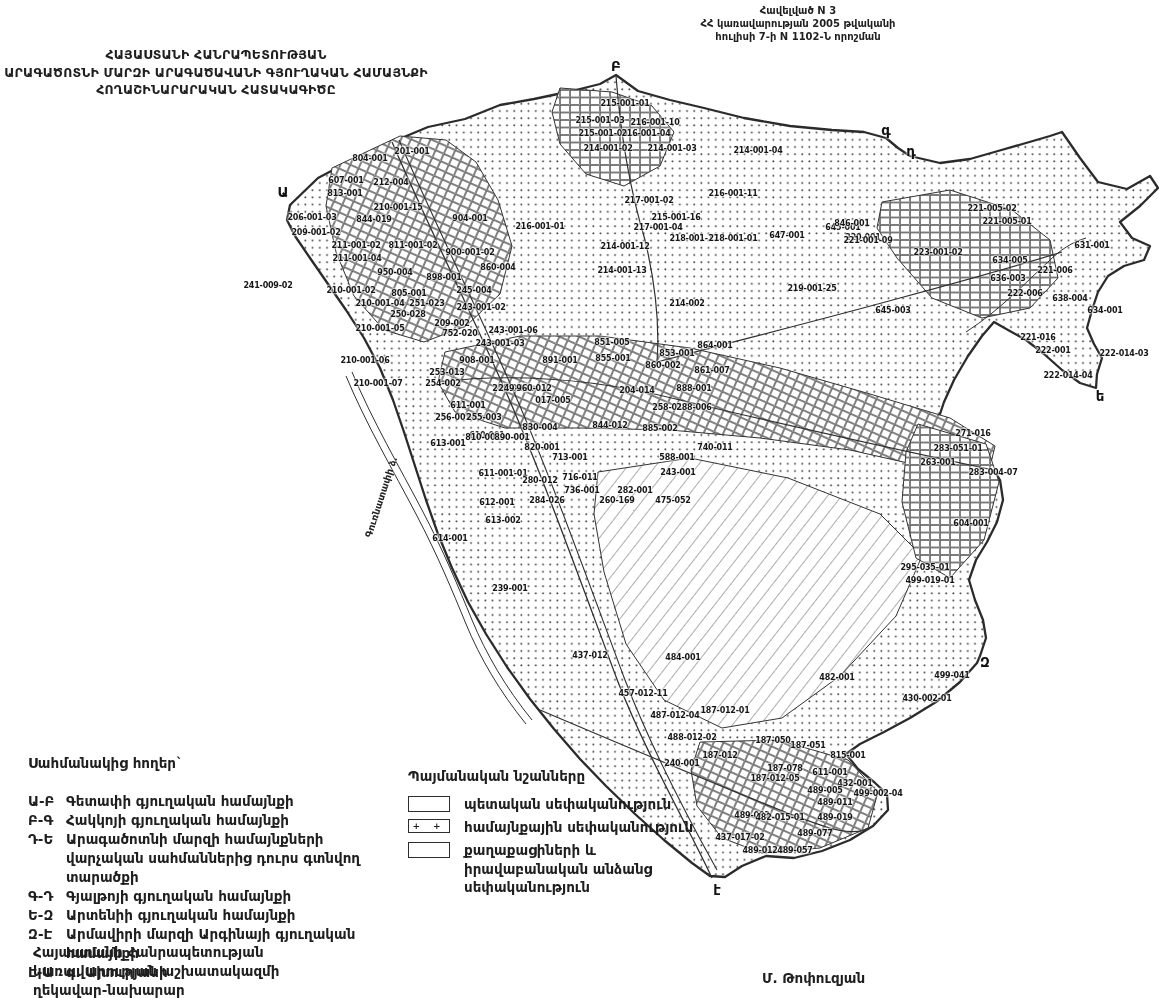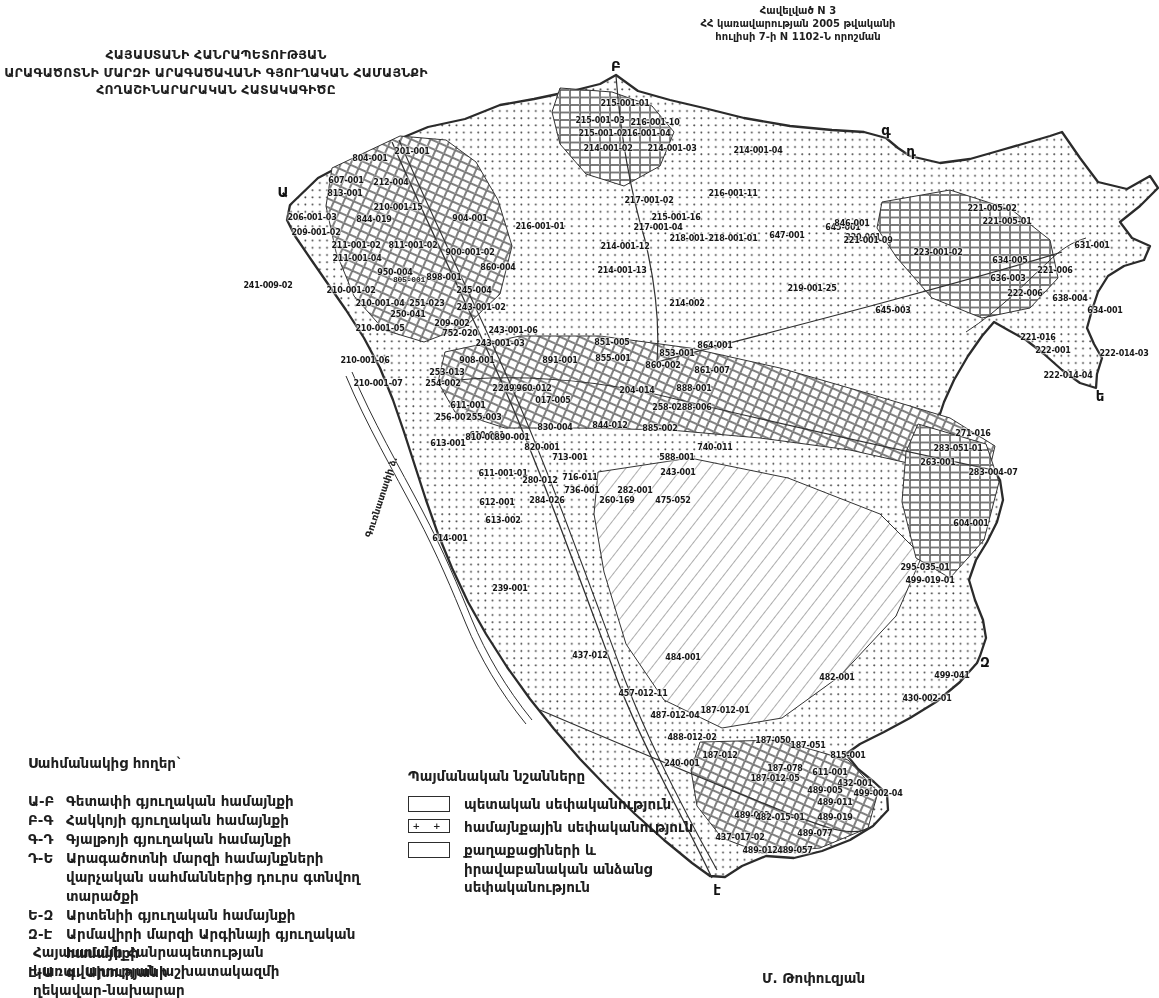--- a/index.html
+++ b/index.html
@@ -126,26 +126,26 @@
       <span class="parcel-label" style="left: 540px; top: 226px;">216-001-01</span>
       <span class="parcel-label" style="left: 356px; top: 245px;">211-001-02</span>
       <span class="parcel-label" style="left: 413px; top: 245px;">811-001-02</span>
       <span class="parcel-label" style="left: 470px; top: 252px;">900-001-02</span>
       <span class="parcel-label" style="left: 357px; top: 258px;">211-001-04</span>
       <span class="parcel-label" style="left: 395px; top: 272px;">950-004</span>
       <span class="parcel-label" style="left: 444px; top: 277px;">898-001</span>
       <span class="parcel-label" style="left: 498px; top: 267px;">860-004</span>
       <span class="parcel-label" style="left: 268px; top: 285px;">241-009-02</span>
       <span class="parcel-label" style="left: 351px; top: 290px;">210-001-02</span>
-      <span class="parcel-label" style="left: 409px; top: 279px; font-family: Liberation Mono, monospace;">805-001</span>
+      <span class="parcel-label" style="left: 409px; top: 293px;">805-001</span>
       <span class="parcel-label" style="left: 474px; top: 290px;">245-004</span>
       <span class="parcel-label" style="left: 380px; top: 303px;">210-001-04</span>
       <span class="parcel-label" style="left: 427px; top: 303px;">251-023</span>
       <span class="parcel-label" style="left: 481px; top: 307px;">243-001-02</span>
-      <span class="parcel-label" style="left: 408px; top: 314px;">250-041</span>
+      <span class="parcel-label" style="left: 408px; top: 314px;">250-028</span>
       <span class="parcel-label" style="left: 380px; top: 328px;">210-001-05</span>
       <span class="parcel-label" style="left: 452px; top: 323px;">209-002</span>
       <span class="parcel-label" style="left: 513px; top: 330px;">243-001-06</span>
       <span class="parcel-label" style="left: 460px; top: 333px;">752-020</span>
       <span class="parcel-label" style="left: 500px; top: 343px;">243-001-03</span>
       <span class="parcel-label" style="left: 365px; top: 360px;">210-001-06</span>
       <span class="parcel-label" style="left: 477px; top: 360px;">908-001</span>
       <span class="parcel-label" style="left: 447px; top: 372px;">253-013</span>
       <span class="parcel-label" style="left: 378px; top: 383px;">210-001-07</span>
       <span class="parcel-label" style="left: 443px; top: 383px;">254-002</span>
@@ -200,21 +200,21 @@
       <span class="parcel-label" style="left: 613px; top: 358px;">855-001</span>
       <span class="parcel-label" style="left: 663px; top: 365px;">860-002</span>
       <span class="parcel-label" style="left: 712px; top: 370px;">861-007</span>
       <span class="parcel-label" style="left: 694px; top: 388px;">888-001</span>
       <span class="parcel-label" style="left: 516px; top: 388px;">249-001</span>
       <span class="parcel-label" style="left: 534px; top: 388px;">960-012</span>
       <span class="parcel-label" style="left: 637px; top: 390px;">204-014</span>
       <span class="parcel-label" style="left: 553px; top: 400px;">017-005</span>
       <span class="parcel-label" style="left: 670px; top: 407px;">258-017</span>
       <span class="parcel-label" style="left: 694px; top: 407px;">288-006</span>
-      <span class="parcel-label" style="left: 540px; top: 427px; margin-left: 15px;">830-004</span>
+      <span class="parcel-label" style="left: 540px; top: 427px;">830-004</span>
       <span class="parcel-label" style="left: 610px; top: 425px;">844-012</span>
       <span class="parcel-label" style="left: 660px; top: 428px;">885-002</span>
       <span class="parcel-label" style="left: 483px; top: 437px;">810-001</span>
       <span class="parcel-label" style="left: 512px; top: 437px;">890-001</span>
       <span class="parcel-label" style="left: 542px; top: 447px;">820-001</span>
       <span class="parcel-label" style="left: 715px; top: 447px;">740-011</span>
       <span class="parcel-label" style="left: 570px; top: 457px;">713-001</span>
       <span class="parcel-label" style="left: 677px; top: 457px;">588-001</span>
       <span class="parcel-label" style="left: 503px; top: 473px;">611-001-01</span>
       <span class="parcel-label" style="left: 540px; top: 480px;">280-012</span>
@@ -279,26 +279,26 @@
     <div id="adjacent-list">
         <div class="adj-row">
           <span class="adj-code">Ա-Բ</span>
           <span class="adj-text">Գետափի գյուղական համայնքի</span>
         </div>
         <div class="adj-row">
           <span class="adj-code">Բ-Գ</span>
           <span class="adj-text">Հակկոյի գյուղական համայնքի</span>
         </div>
         <div class="adj-row">
+          <span class="adj-code">Դ-Ե</span>
+          <span class="adj-text">Արագածոտնի մարզի համայնքների վարչական սահմաններից դուրս գտնվող տարածքի</span>
+        </div>
+        <div class="adj-row">
           <span class="adj-code">Գ-Դ</span>
           <span class="adj-text">Գյալթոյի գյուղական համայնքի</span>
-        </div>
-        <div class="adj-row">
-          <span class="adj-code">Դ-Ե</span>
-          <span class="adj-text">Արագածոտնի մարզի համայնքների վարչական սահմաններից դուրս գտնվող տարածքի</span>
         </div>
         <div class="adj-row">
           <span class="adj-code">Ե-Զ</span>
           <span class="adj-text">Արտենիի գյուղական համայնքի</span>
         </div>
         <div class="adj-row">
           <span class="adj-code">Զ-Է</span>
           <span class="adj-text">Արմավիրի մարզի Արգինայի գյուղական համայնքի</span>
         </div>
         <div class="adj-row">

